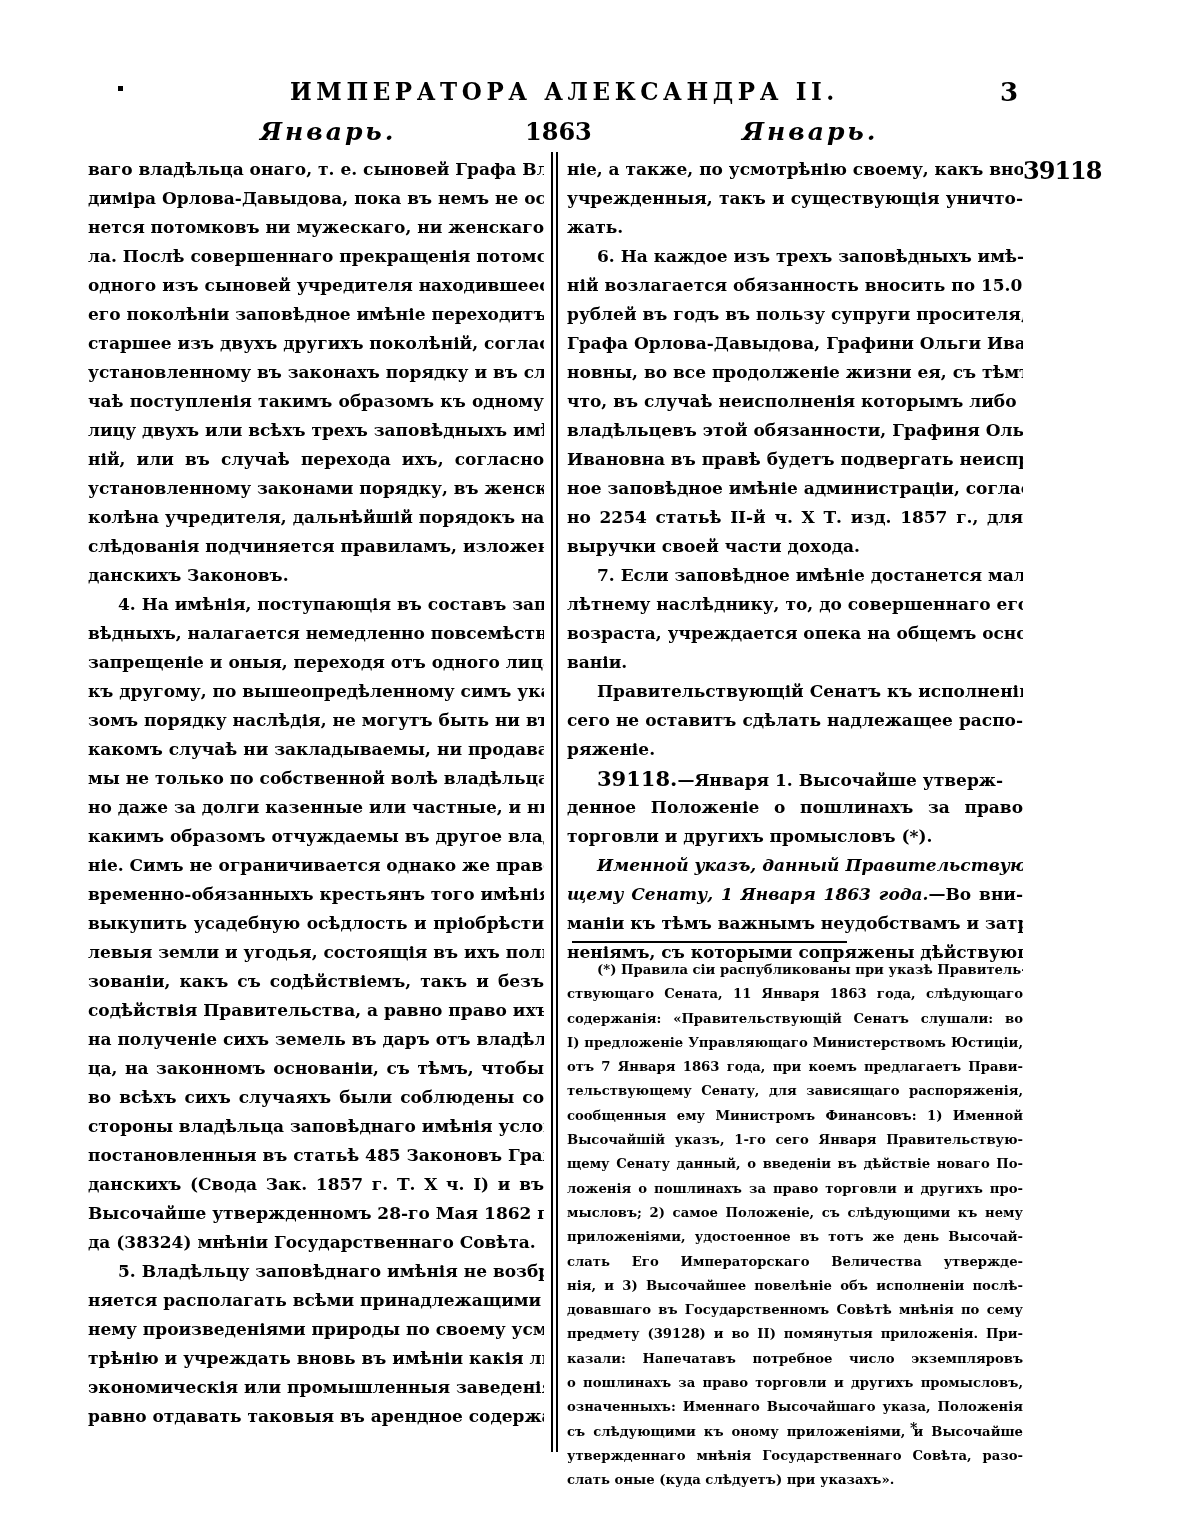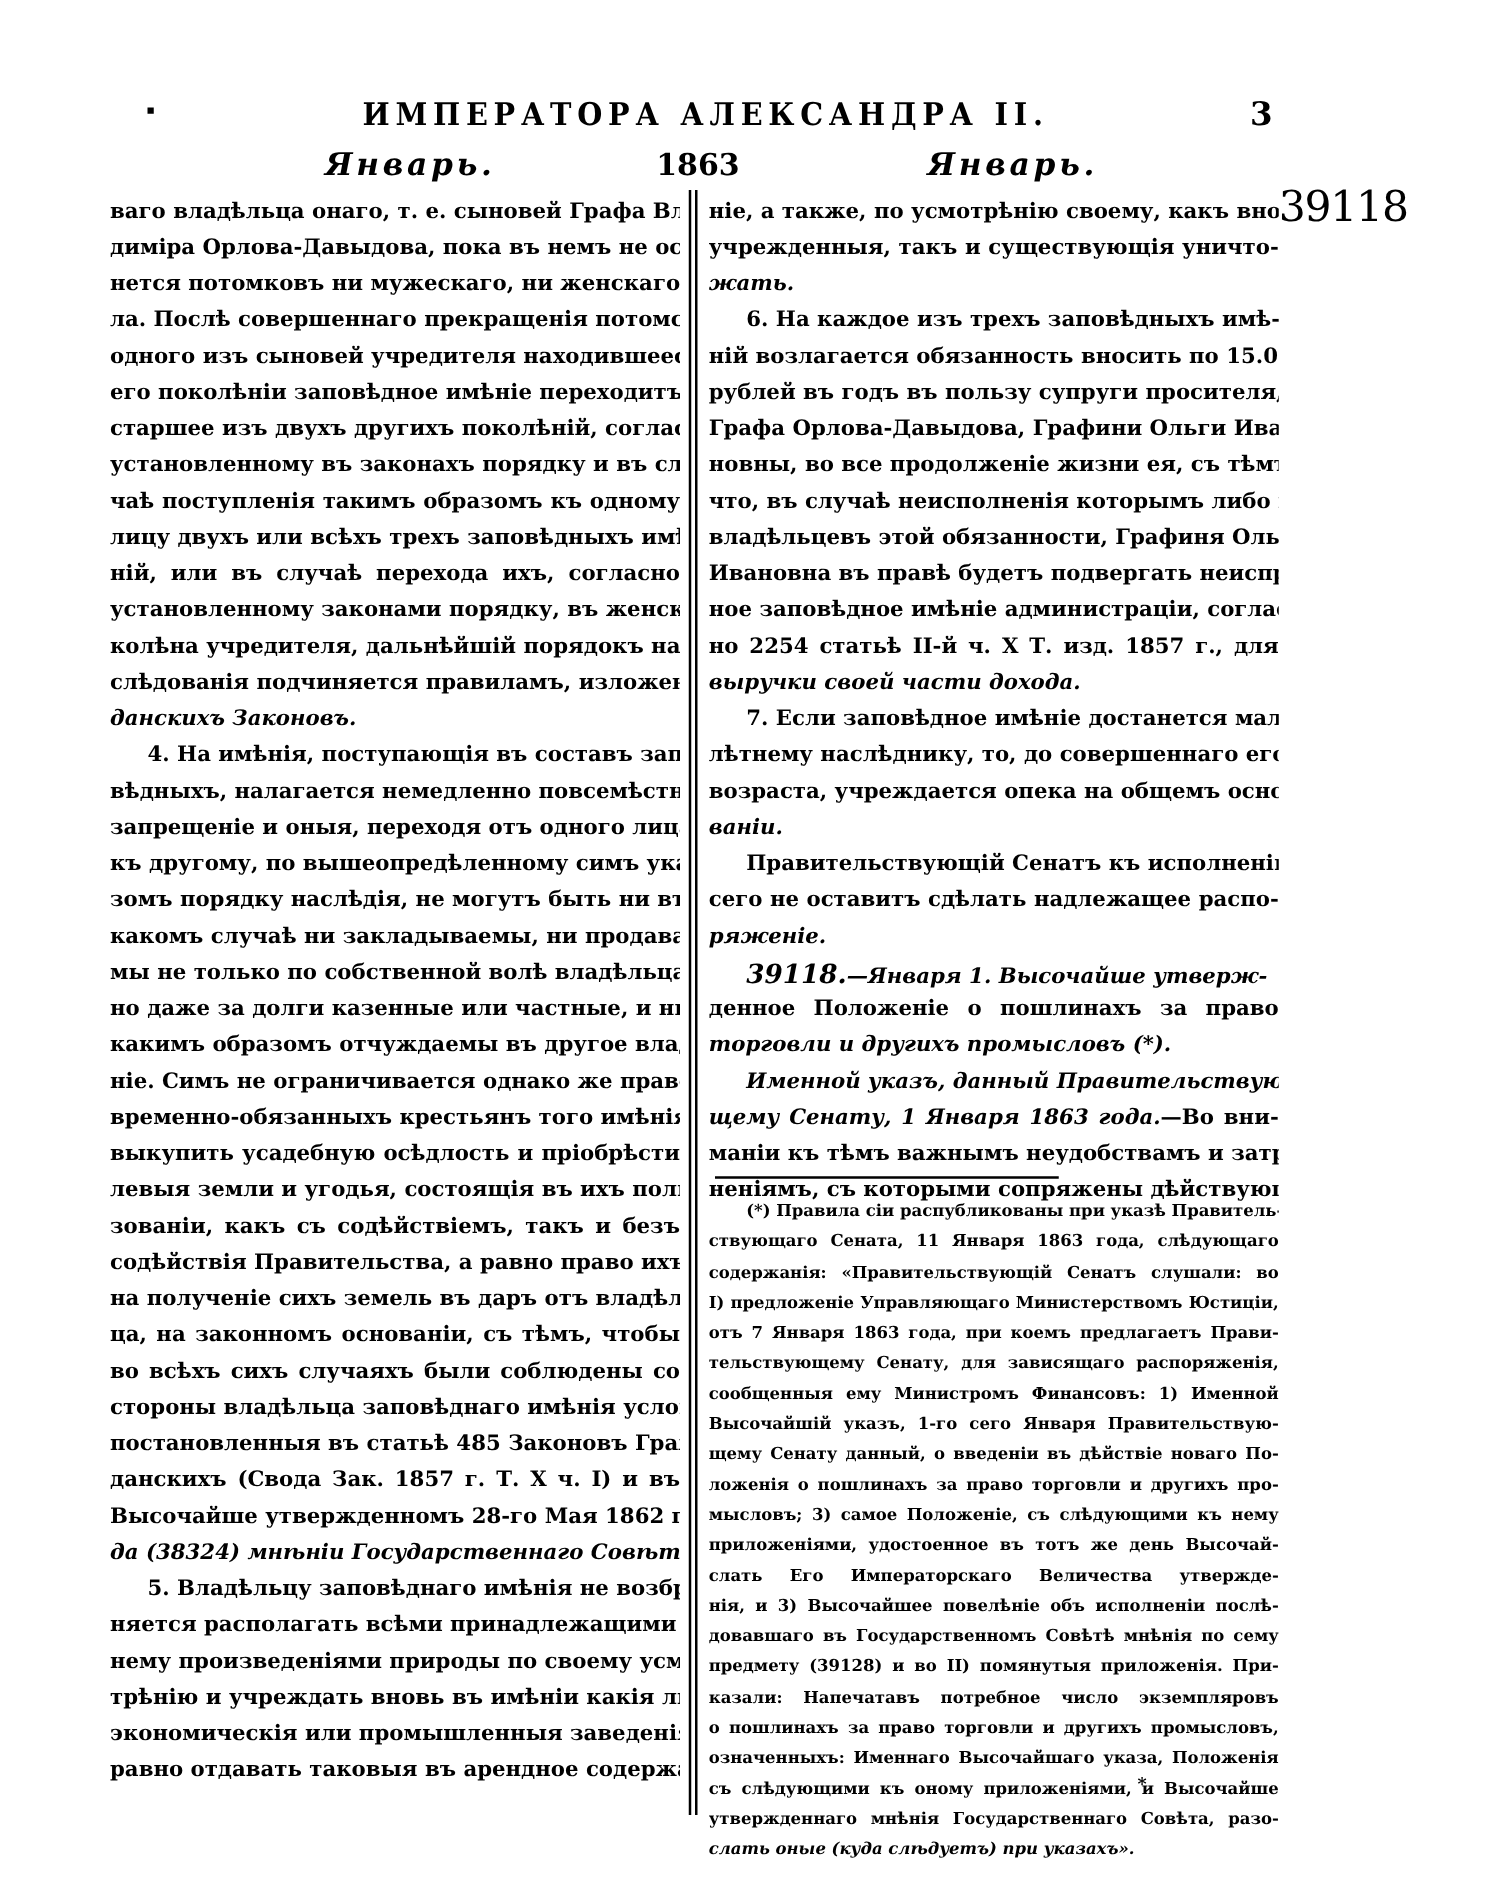--- a/index.html
+++ b/index.html
@@ -11,32 +11,32 @@
   .hdr-pagenum { position: absolute; left: 1000px; top: 77px; font-weight: bold; font-size: 26px; }
   .hdr-month-l { position: absolute; left: 260px; top: 117px; font-style: italic; font-weight: bold; font-size: 25px; letter-spacing: 3px; }
   .hdr-year { position: absolute; left: 525px; top: 117px; font-weight: bold; font-size: 24px; }
   .hdr-month-r { position: absolute; left: 742px; top: 117px; font-style: italic; font-weight: bold; font-size: 25px; letter-spacing: 3px; }
 
   .col { position: absolute; font-family: "DejaVu Serif", serif; font-weight: bold; color: #000; }
   .col-left { left: 88px; top: 155px; width: 456px; }
   .col-right { left: 567px; top: 155px; width: 456px; }
 
   .line { display: block; height: 29px; line-height: 29px; font-size: 17px; white-space: nowrap; text-align: justify; text-align-last: justify; overflow: hidden; }
-  .line.last { text-align-last: left; font-style: italic; }
+  .line.last { text-align-last: left; }
   .line.indent { padding-left: 30px; }
   .line.it { font-style: italic; }
   .big { font-size: 21px; font-weight: 900; }
 
   .fn { position: absolute; left: 567px; top: 958px; width: 456px; font-family: "DejaVu Serif", serif; font-weight: bold; }
   .fn .line { height: 24.3px; line-height: 24.3px; font-size: 13.2px; }
 
   .divider-a { position: absolute; left: 551px; top: 152px; width: 2px; height: 1300px; background: #000; }
   .divider-b { position: absolute; left: 556px; top: 152px; width: 2px; height: 1300px; background: #000; }
   .fn-rule { position: absolute; left: 572px; top: 941px; width: 275px; height: 2px; background: #000; }
-  .margin-num { position: absolute; left: 1023px; top: 146px; font-family: "DejaVu Serif", serif; font-weight: 400; font-size: 34px; letter-spacing: -1px; }
+  .margin-num { position: absolute; left: 1023px; top: 156px; font-family: "DejaVu Serif", serif; font-weight: 700; font-size: 24px; letter-spacing: -1px; }
   .star { position: absolute; left: 910px; top: 1420px; font-size: 14px; font-weight: bold; }
 </style>
 </head>
 <body>
 
 <div class="page">
 
   <div class="hdr-dot"></div>
   <div class="hdr-title">ИМПЕРАТОРА АЛЕКСАНДРА II.</div>
   <div class="hdr-pagenum">3</div>
@@ -133,21 +133,21 @@
     <span class="line indent">(*) Правила сіи распубликованы при указѣ Правитель-</span>
     <span class="line">ствующаго Сената, 11 Января 1863 года, слѣдующаго</span>
     <span class="line">содержанія: «Правительствующій Сенатъ слушали: во</span>
     <span class="line">I) предложеніе Управляющаго Министерствомъ Юстиціи,</span>
     <span class="line">отъ 7 Января 1863 года, при коемъ предлагаетъ Прави-</span>
     <span class="line">тельствующему Сенату, для зависящаго распоряженія,</span>
     <span class="line">сообщенныя ему Министромъ Финансовъ: 1) Именной</span>
     <span class="line">Высочайшій указъ, 1-го сего Января Правительствую-</span>
     <span class="line">щему Сенату данный, о введеніи въ дѣйствіе новаго По-</span>
     <span class="line">ложенія о пошлинахъ за право торговли и другихъ про-</span>
-    <span class="line">мысловъ; 3) самое Положеніе, съ слѣдующими къ нему</span>
+    <span class="line">мысловъ; 2) самое Положеніе, съ слѣдующими къ нему</span>
     <span class="line">приложеніями, удостоенное въ тотъ же день Высочай-</span>
     <span class="line">слать Его Императорскаго Величества утвержде-</span>
     <span class="line">нія, и 3) Высочайшее повелѣніе объ исполненіи послѣ-</span>
     <span class="line">довавшаго въ Государственномъ Совѣтѣ мнѣнія по сему</span>
     <span class="line">предмету (39128) и во II) помянутыя приложенія. При-</span>
     <span class="line">казали: Напечатавъ потребное число экземпляровъ</span>
     <span class="line">о пошлинахъ за право торговли и другихъ промысловъ,</span>
     <span class="line">означенныхъ: Именнаго Высочайшаго указа, Положенія</span>
     <span class="line">съ слѣдующими къ оному приложеніями, и Высочайше</span>
     <span class="line">утвержденнаго мнѣнія Государственнаго Совѣта, разо-</span>

